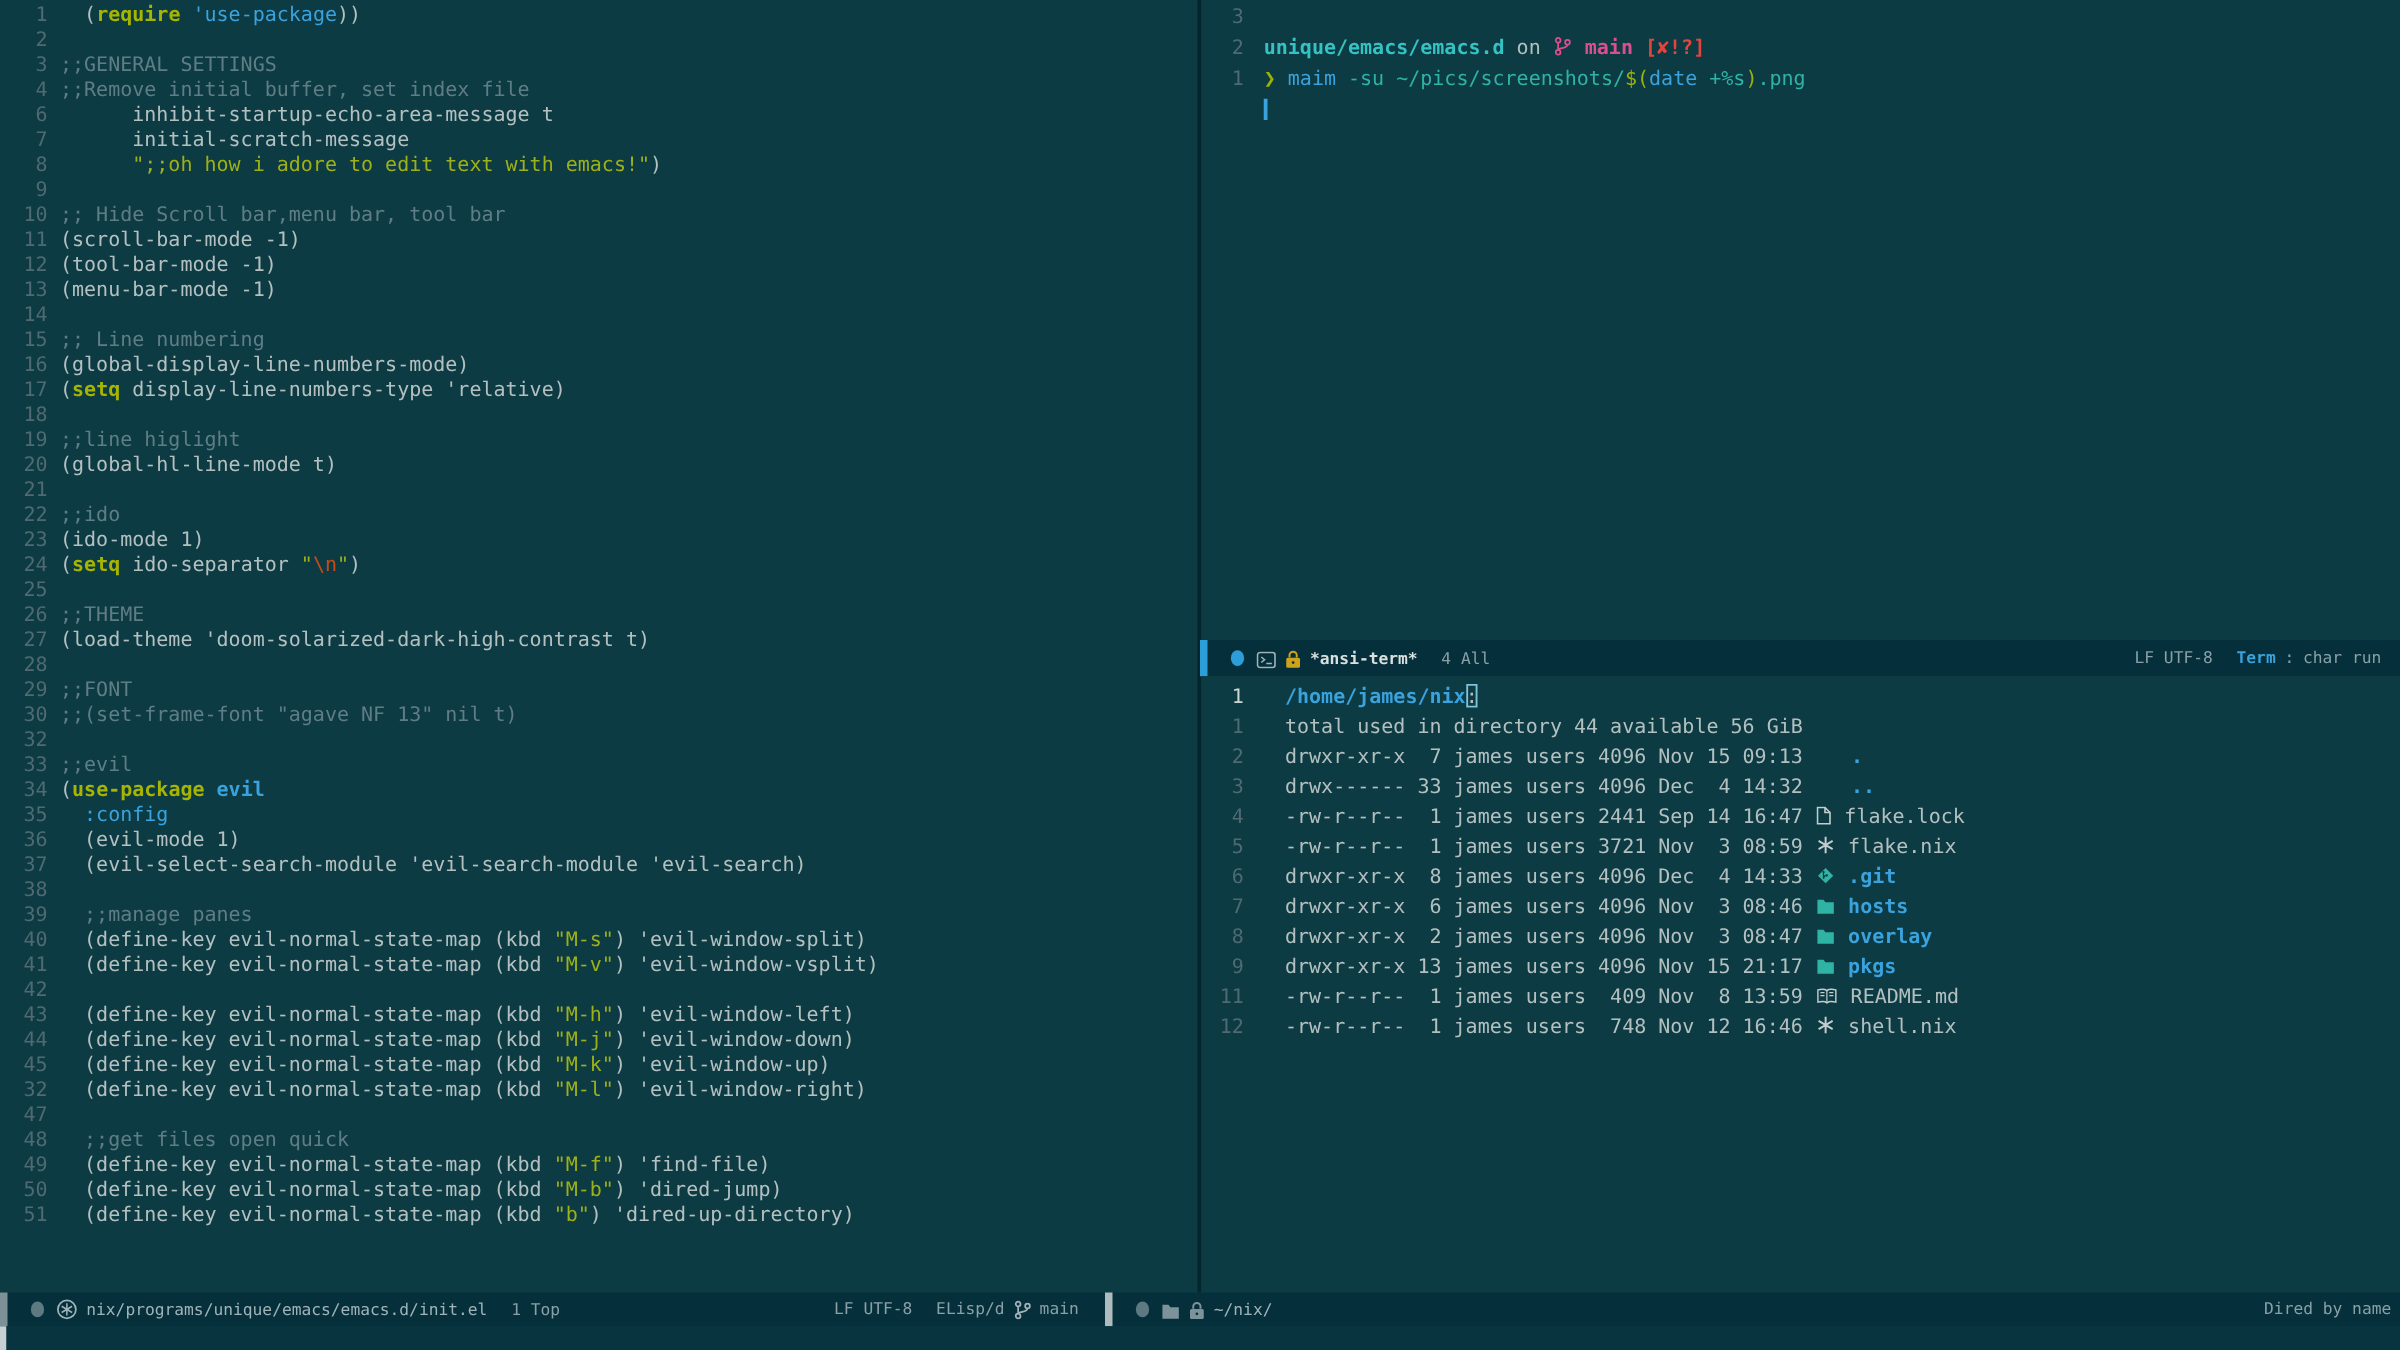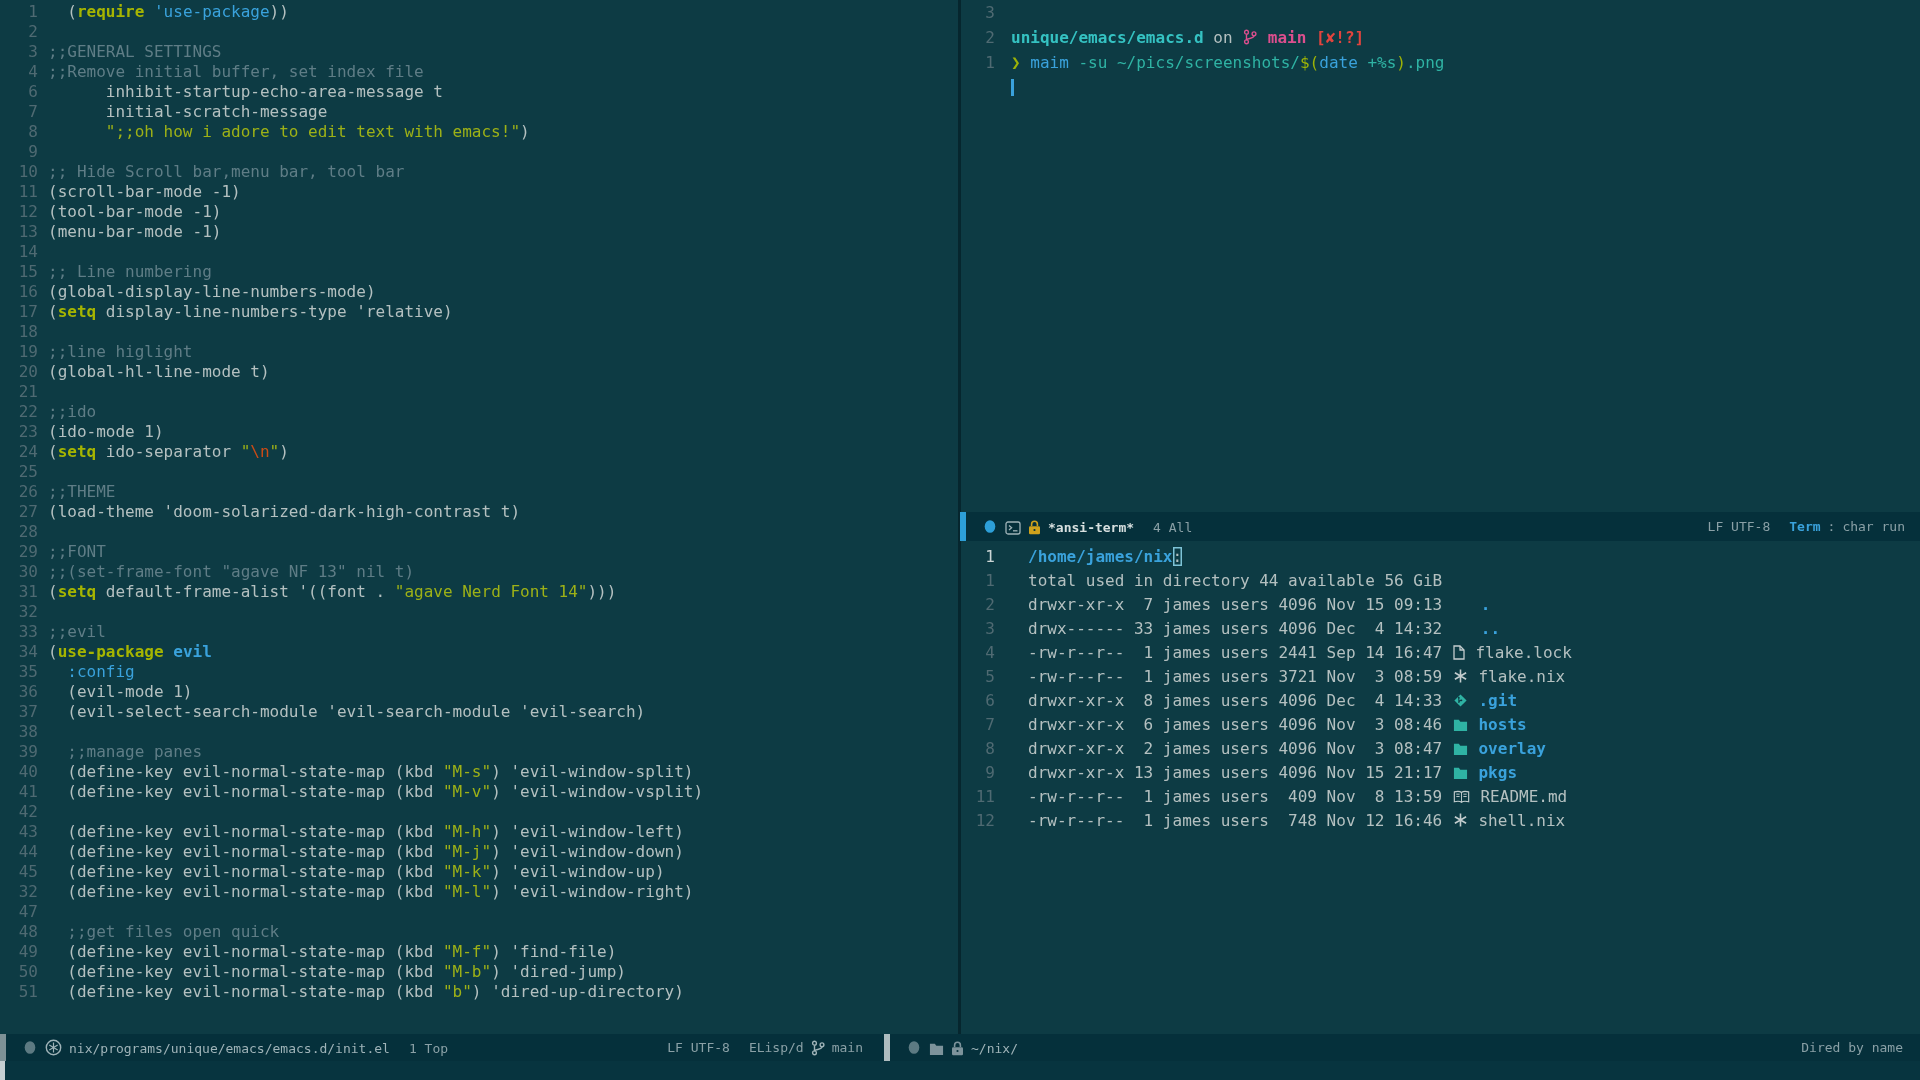--- a/index.html
+++ b/index.html
@@ -20,21 +20,21 @@
   .modeline{position:absolute;height:29px;background:var(--mlbg);color:var(--mlt);
     font-size:13px;display:flex;align-items:center;white-space:pre;}
   #ml-term{left:960px;top:512px;width:960px;}
   #ml-editor{left:0;top:1034px;width:884px;height:27px;}
   #ml-dired{left:884px;top:1034px;width:1036px;height:27px;}
   .mlbar{flex:0 0 6px;height:100%;margin-right:16px;}
   .mlbar.blue{background:#2d9fd8;} .mlbar.gray{background:#7e9196;} .mlbar.light{background:#aebcbf;}
   .ml-left{display:flex;align-items:flex-end;}
   .ml-right{margin-left:auto;display:flex;align-items:center;}
   #ml-editor .ml-right{padding-right:14px;} #ml-term .ml-right{padding-right:8px;}
-  #ml-dired .ml-right{padding-right:10px;text-align:right;}
+  #ml-dired .ml-right{text-align:right;}
   .seg{margin-right:7px;} .seg.g{margin-left:12px;}
   .seg.b{font-weight:bold;} .seg.bright{color:var(--mlbright);font-weight:bold;}
   .seg.blue{color:var(--blue);} .seg.mlpath{color:#9fb3b8;}
   .ic{display:inline-flex;align-items:center;} .ic svg{display:block;}
   .ic-yellow{color:var(--yellow);} .ic-gray{color:#7d939b;} .ic-dim{color:#9fb3b8;}
   .dot-blue{color:#2d9fd8;} .dot-gray{color:#5d7a82;}
   .row{height:20px;line-height:20px;font-size:16px;white-space:pre;position:relative;}
   .trow{height:25px;line-height:25px;font-size:16px;white-space:pre;position:relative;}
   .drow{height:24px;line-height:24px;font-size:16px;white-space:pre;position:relative;}
   .row.hl{background:var(--hl);}
@@ -84,21 +84,20 @@
     <div class="row"><span class="gut">21</span><span class="content tok"></span></div>
     <div class="row"><span class="gut">22</span><span class="content tok"><span class="com">;;ido</span></span></div>
     <div class="row"><span class="gut">23</span><span class="content tok"><span class="def">(ido-mode 1)</span></span></div>
     <div class="row"><span class="gut">24</span><span class="content tok"><span class="def">(</span><span class="kw">setq</span><span class="def"> ido-separator </span><span class="str">"</span><span class="esc">\n</span><span class="str">"</span><span class="def">)</span></span></div>
     <div class="row"><span class="gut">25</span><span class="content tok"></span></div>
     <div class="row"><span class="gut">26</span><span class="content tok"><span class="com">;;THEME</span></span></div>
     <div class="row"><span class="gut">27</span><span class="content tok"><span class="def">(load-theme 'doom-solarized-dark-high-contrast t)</span></span></div>
     <div class="row"><span class="gut">28</span><span class="content tok"></span></div>
     <div class="row"><span class="gut">29</span><span class="content tok"><span class="com">;;FONT</span></span></div>
     <div class="row"><span class="gut">30</span><span class="content tok"><span class="com">;;(set-frame-font "agave NF 13" nil t)</span></span></div>
-    <div class="row"><span class="gut">31</span><span class="content tok"><span class="def">(</span><span class="kw">setq</span><span class="def"> default-frame-alist '((font . </span><span class="str">"agave Nerd Font 14"</span><span class="def">)))</span></span></div>
     <div class="row"><span class="gut">32</span><span class="content tok"></span></div>
     <div class="row"><span class="gut">33</span><span class="content tok"><span class="com">;;evil</span></span></div>
     <div class="row"><span class="gut">34</span><span class="content tok"><span class="def">(</span><span class="kw">use-package</span><span class="def"> </span><span class="blue-b">evil</span></span></div>
     <div class="row"><span class="gut">35</span><span class="content tok"><span class="def">  </span><span class="blue">:config</span></span></div>
     <div class="row"><span class="gut">36</span><span class="content tok"><span class="def">  (evil-mode 1)</span></span></div>
     <div class="row"><span class="gut">37</span><span class="content tok"><span class="def">  (evil-select-search-module 'evil-search-module 'evil-search)</span></span></div>
     <div class="row"><span class="gut">38</span><span class="content tok"></span></div>
     <div class="row"><span class="gut">39</span><span class="content tok"><span class="com">  ;;manage panes</span></span></div>
     <div class="row"><span class="gut">40</span><span class="content tok"><span class="def">  (define-key evil-normal-state-map (kbd </span><span class="str">"M-s"</span><span class="def">) 'evil-window-split)</span></span></div>
     <div class="row"><span class="gut">41</span><span class="content tok"><span class="def">  (define-key evil-normal-state-map (kbd </span><span class="str">"M-v"</span><span class="def">) 'evil-window-vsplit)</span></span></div>

